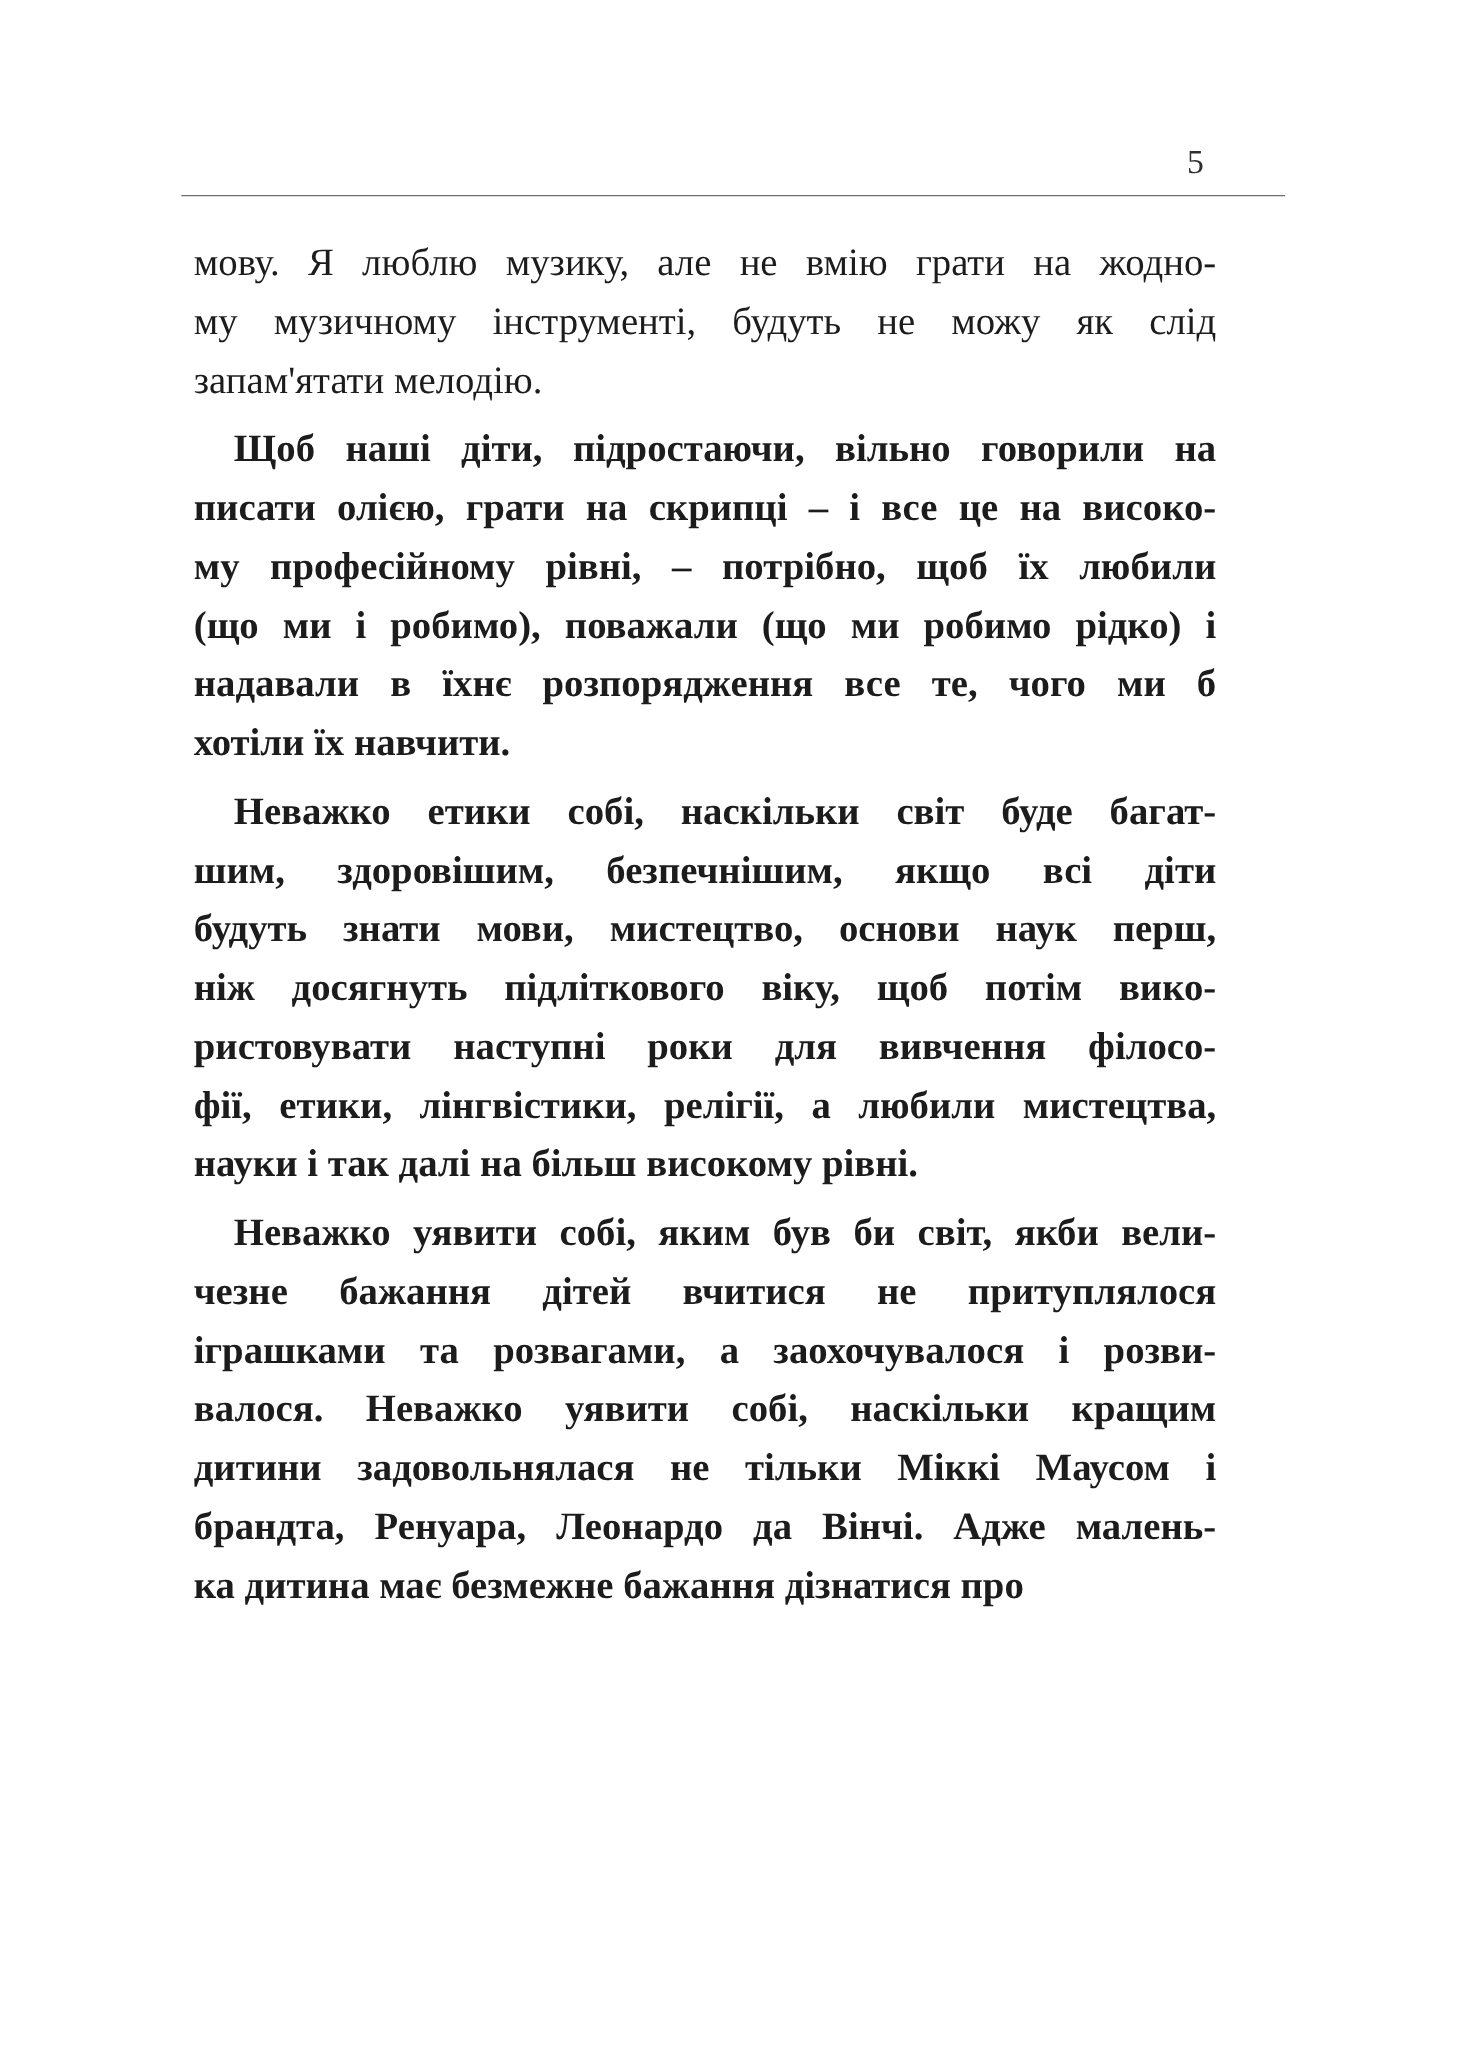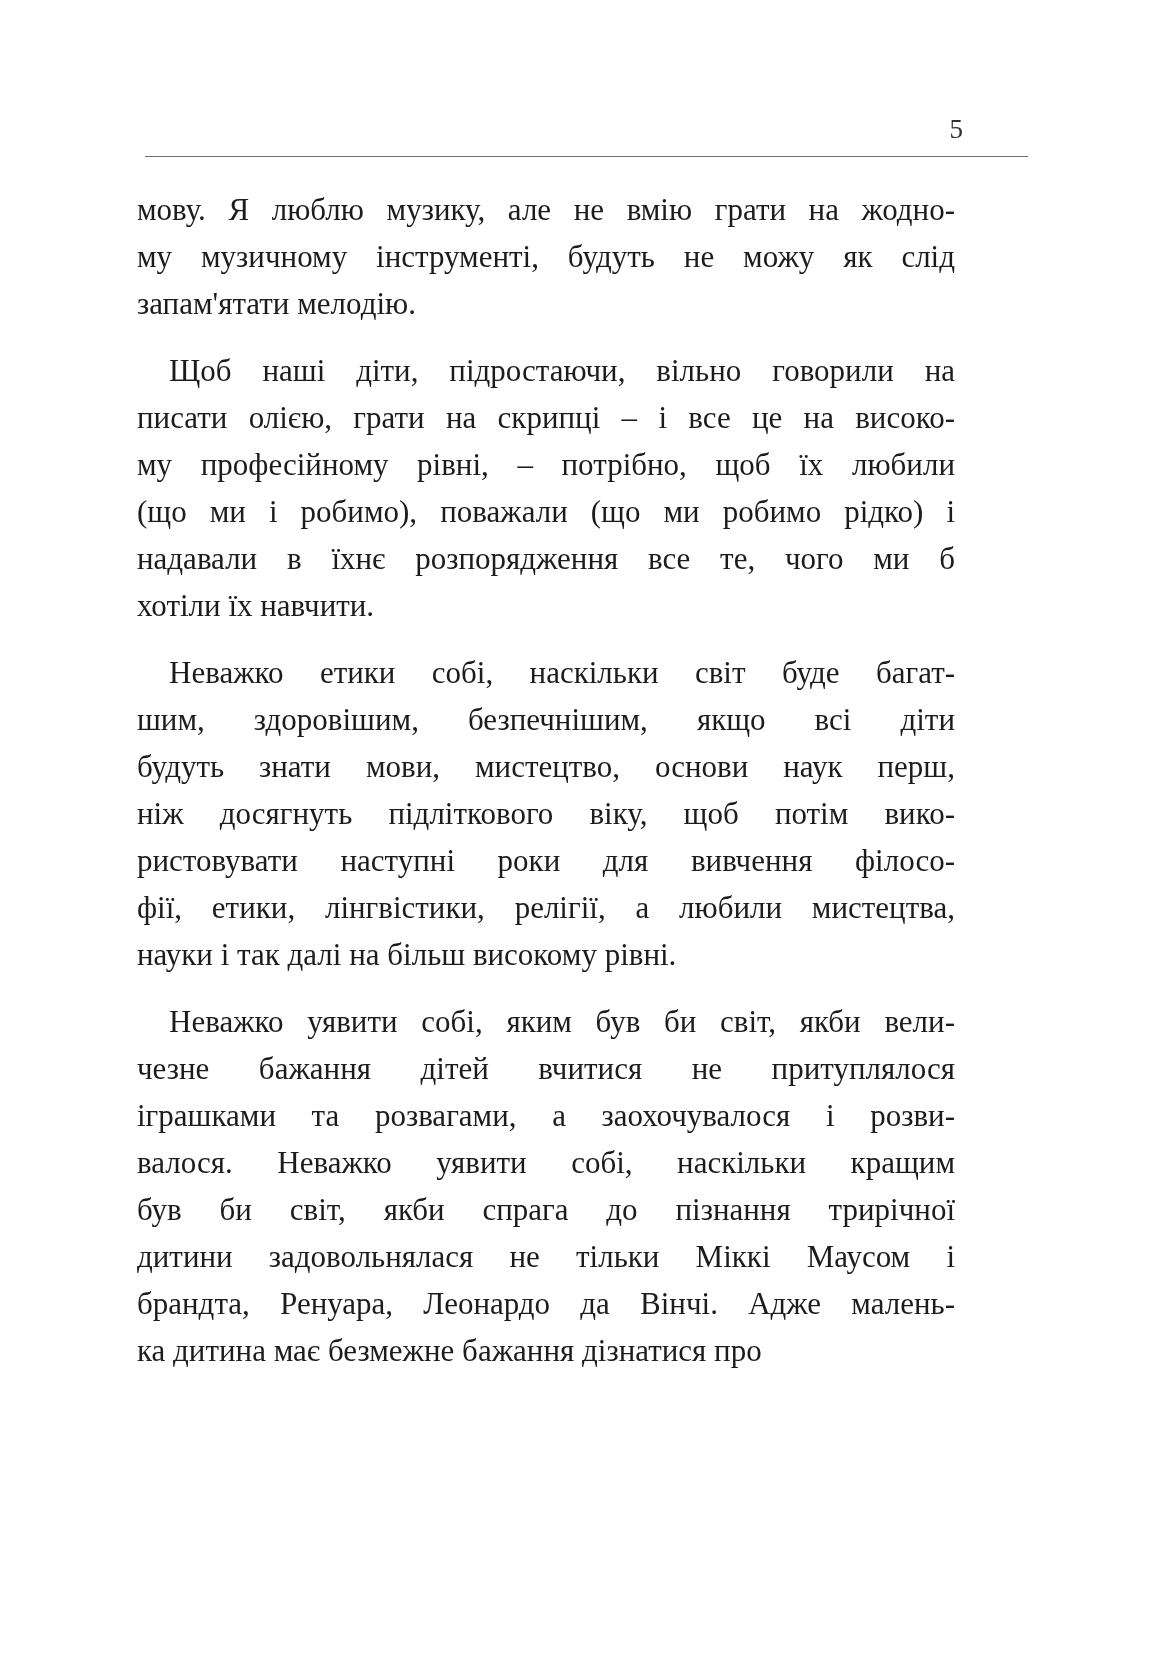--- a/index.html
+++ b/index.html
@@ -32,28 +32,28 @@
     top: 156px;
     left: 145px;
     width: 883px;
     height: 1px;
     border: none;
     background: #6e6e6e;
   }
   .text-block {
     position: absolute;
     top: 186px;
-    left: 137px;
+    left: 155px;
     width: 818px;
     font-size: 31px;
     line-height: 47px;
     color: #1c1c1c;
   }
   .para { margin: 0; }
-  .para + .para { margin-top: 20px; }
+  .para + .para { margin-top: 8px; font-weight: bold; }
   .line {
     display: block;
     text-align: justify;
     text-align-last: justify;
   }
   .line.last { text-align-last: left; }
   .para.indent .line:first-child { text-indent: 32px; }
 </style>
 </head>
 <body>
@@ -88,20 +88,19 @@
       <span class="line">ристовувати наступні роки для вивчення філосо-</span>
       <span class="line">фії, етики, лінгвістики, релігії, а любили мистецтва,</span>
       <span class="line last">науки і так далі на більш високому рівні.</span>
     </p>
 
     <p class="para indent">
       <span class="line">Неважко уявити собі, яким був би світ, якби вели-</span>
       <span class="line">чезне бажання дітей вчитися не притуплялося</span>
       <span class="line">іграшками та розвагами, а заохочувалося і розви-</span>
       <span class="line">валося. Неважко уявити собі, наскільки кращим</span>
-      <span class="line">був би світ, якби спрага до пізнання трирічної</span>
       <span class="line">дитини задовольнялася не тільки Міккі Маусом і</span>
       <span class="line">брандта, Ренуара, Леонардо да Вінчі. Адже малень-</span>
       <span class="line last">ка дитина має безмежне бажання дізнатися про</span>
     </p>
 
   </main>
 </div>
 
 </body></html>

